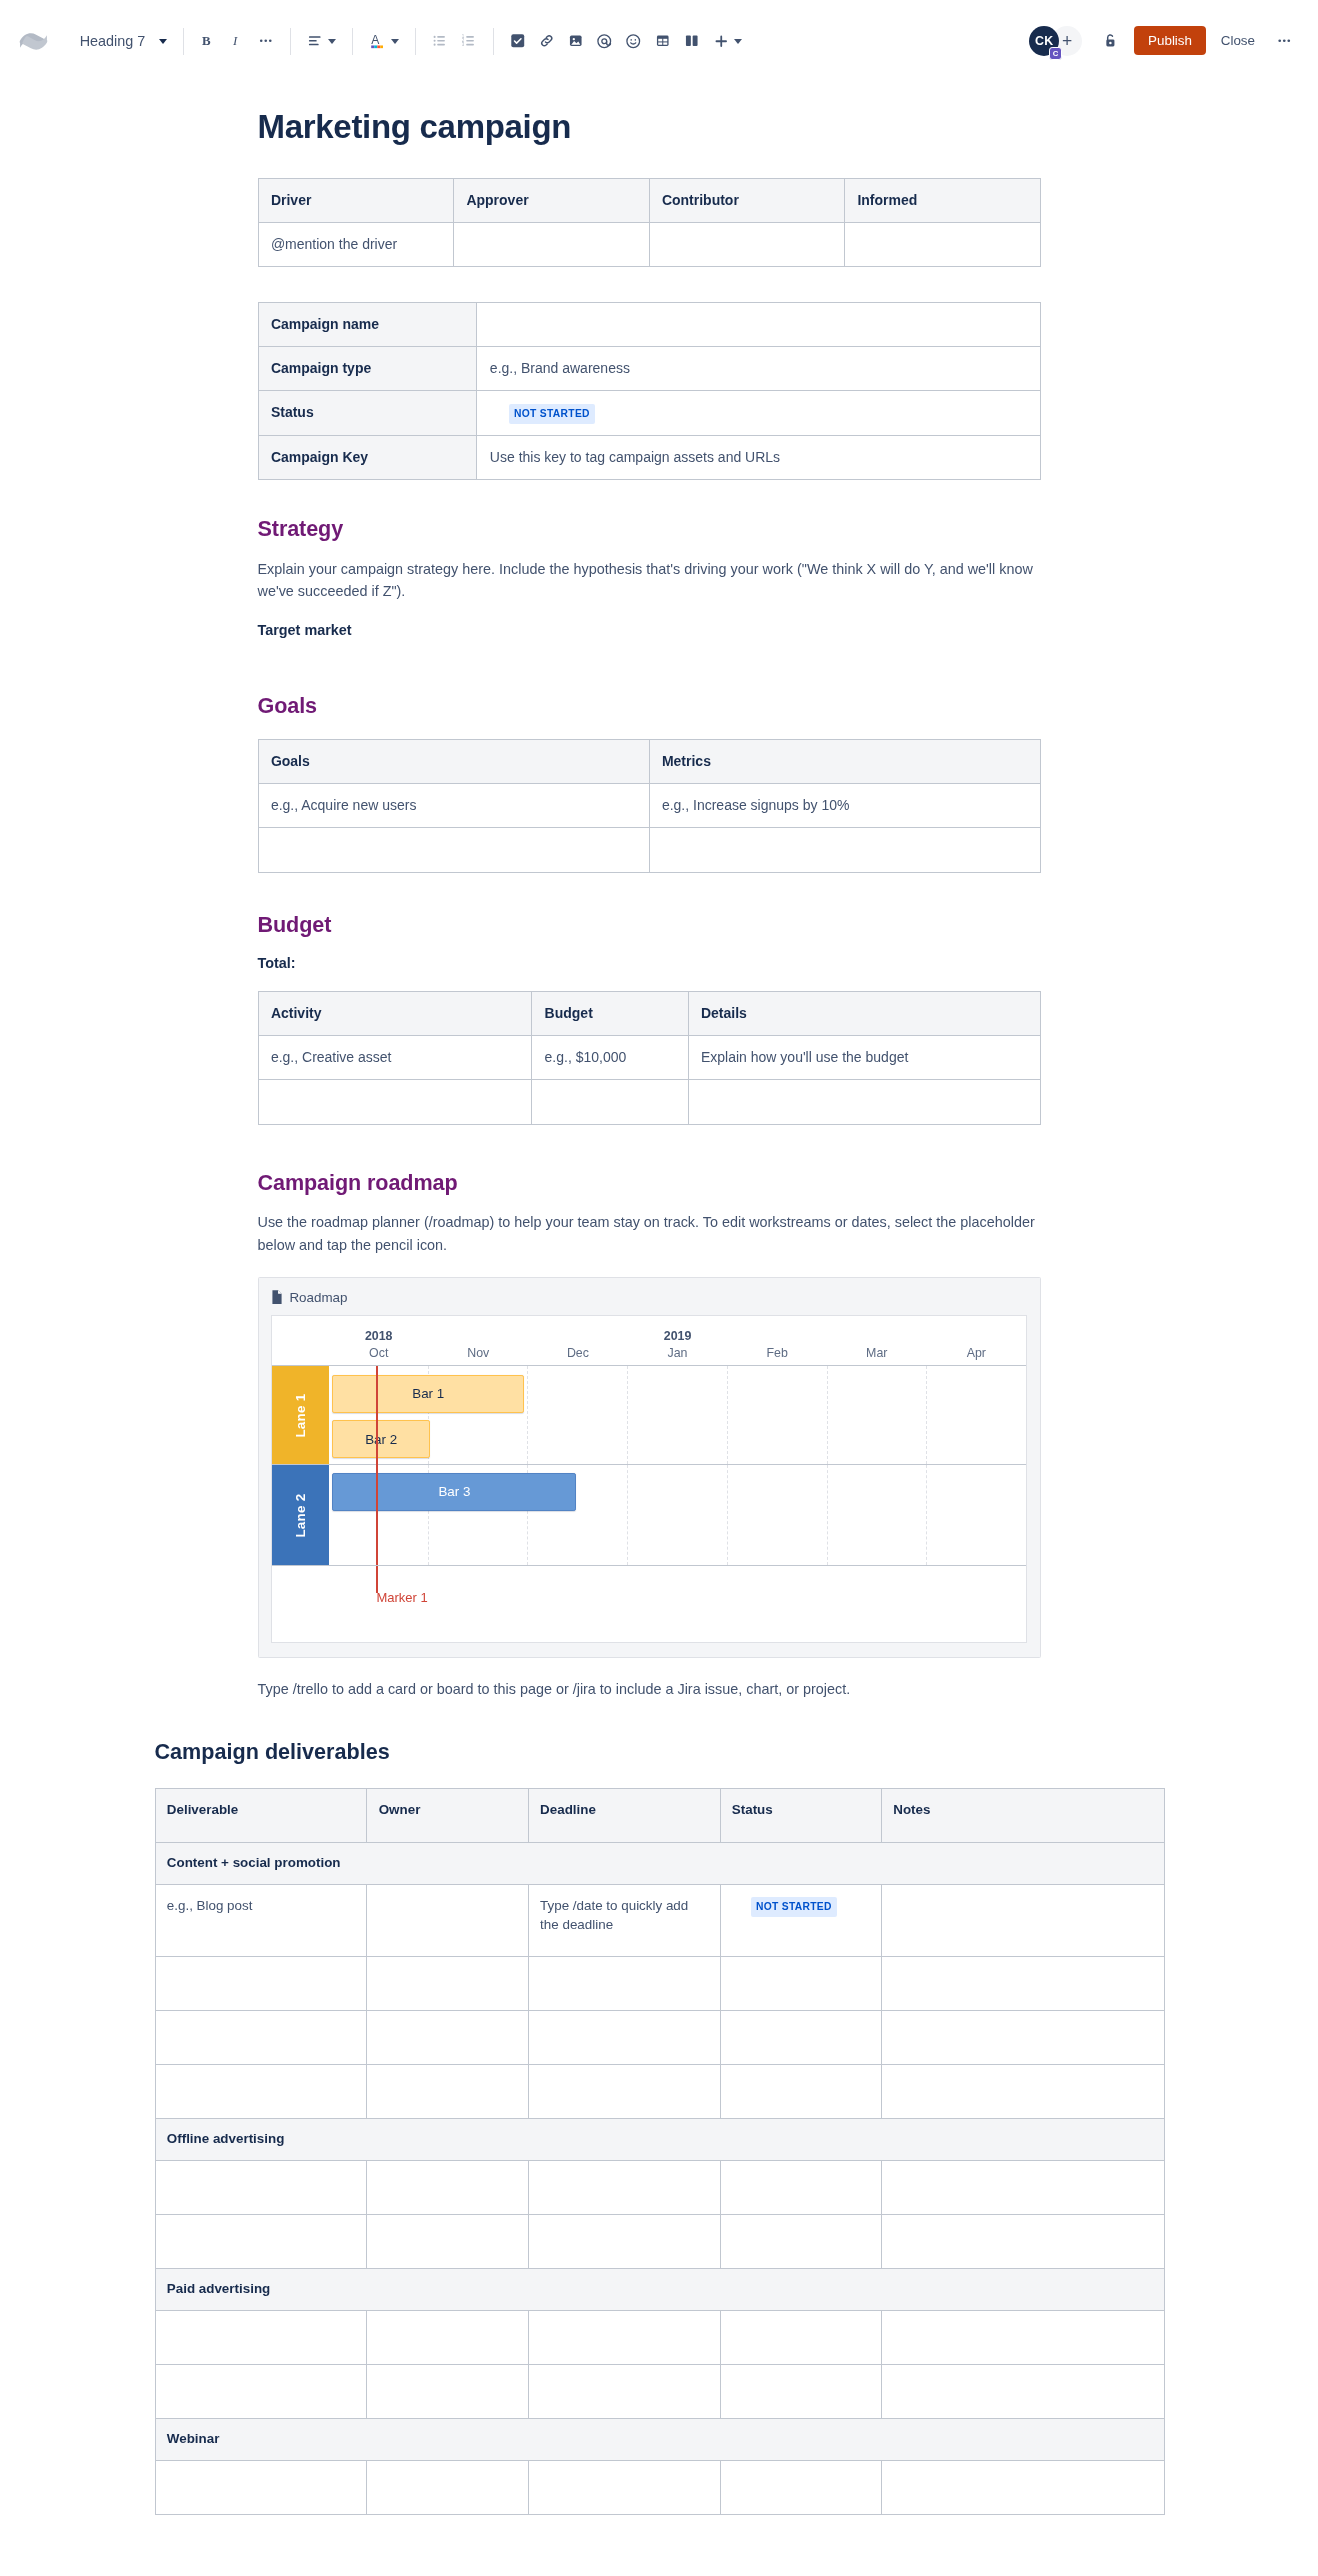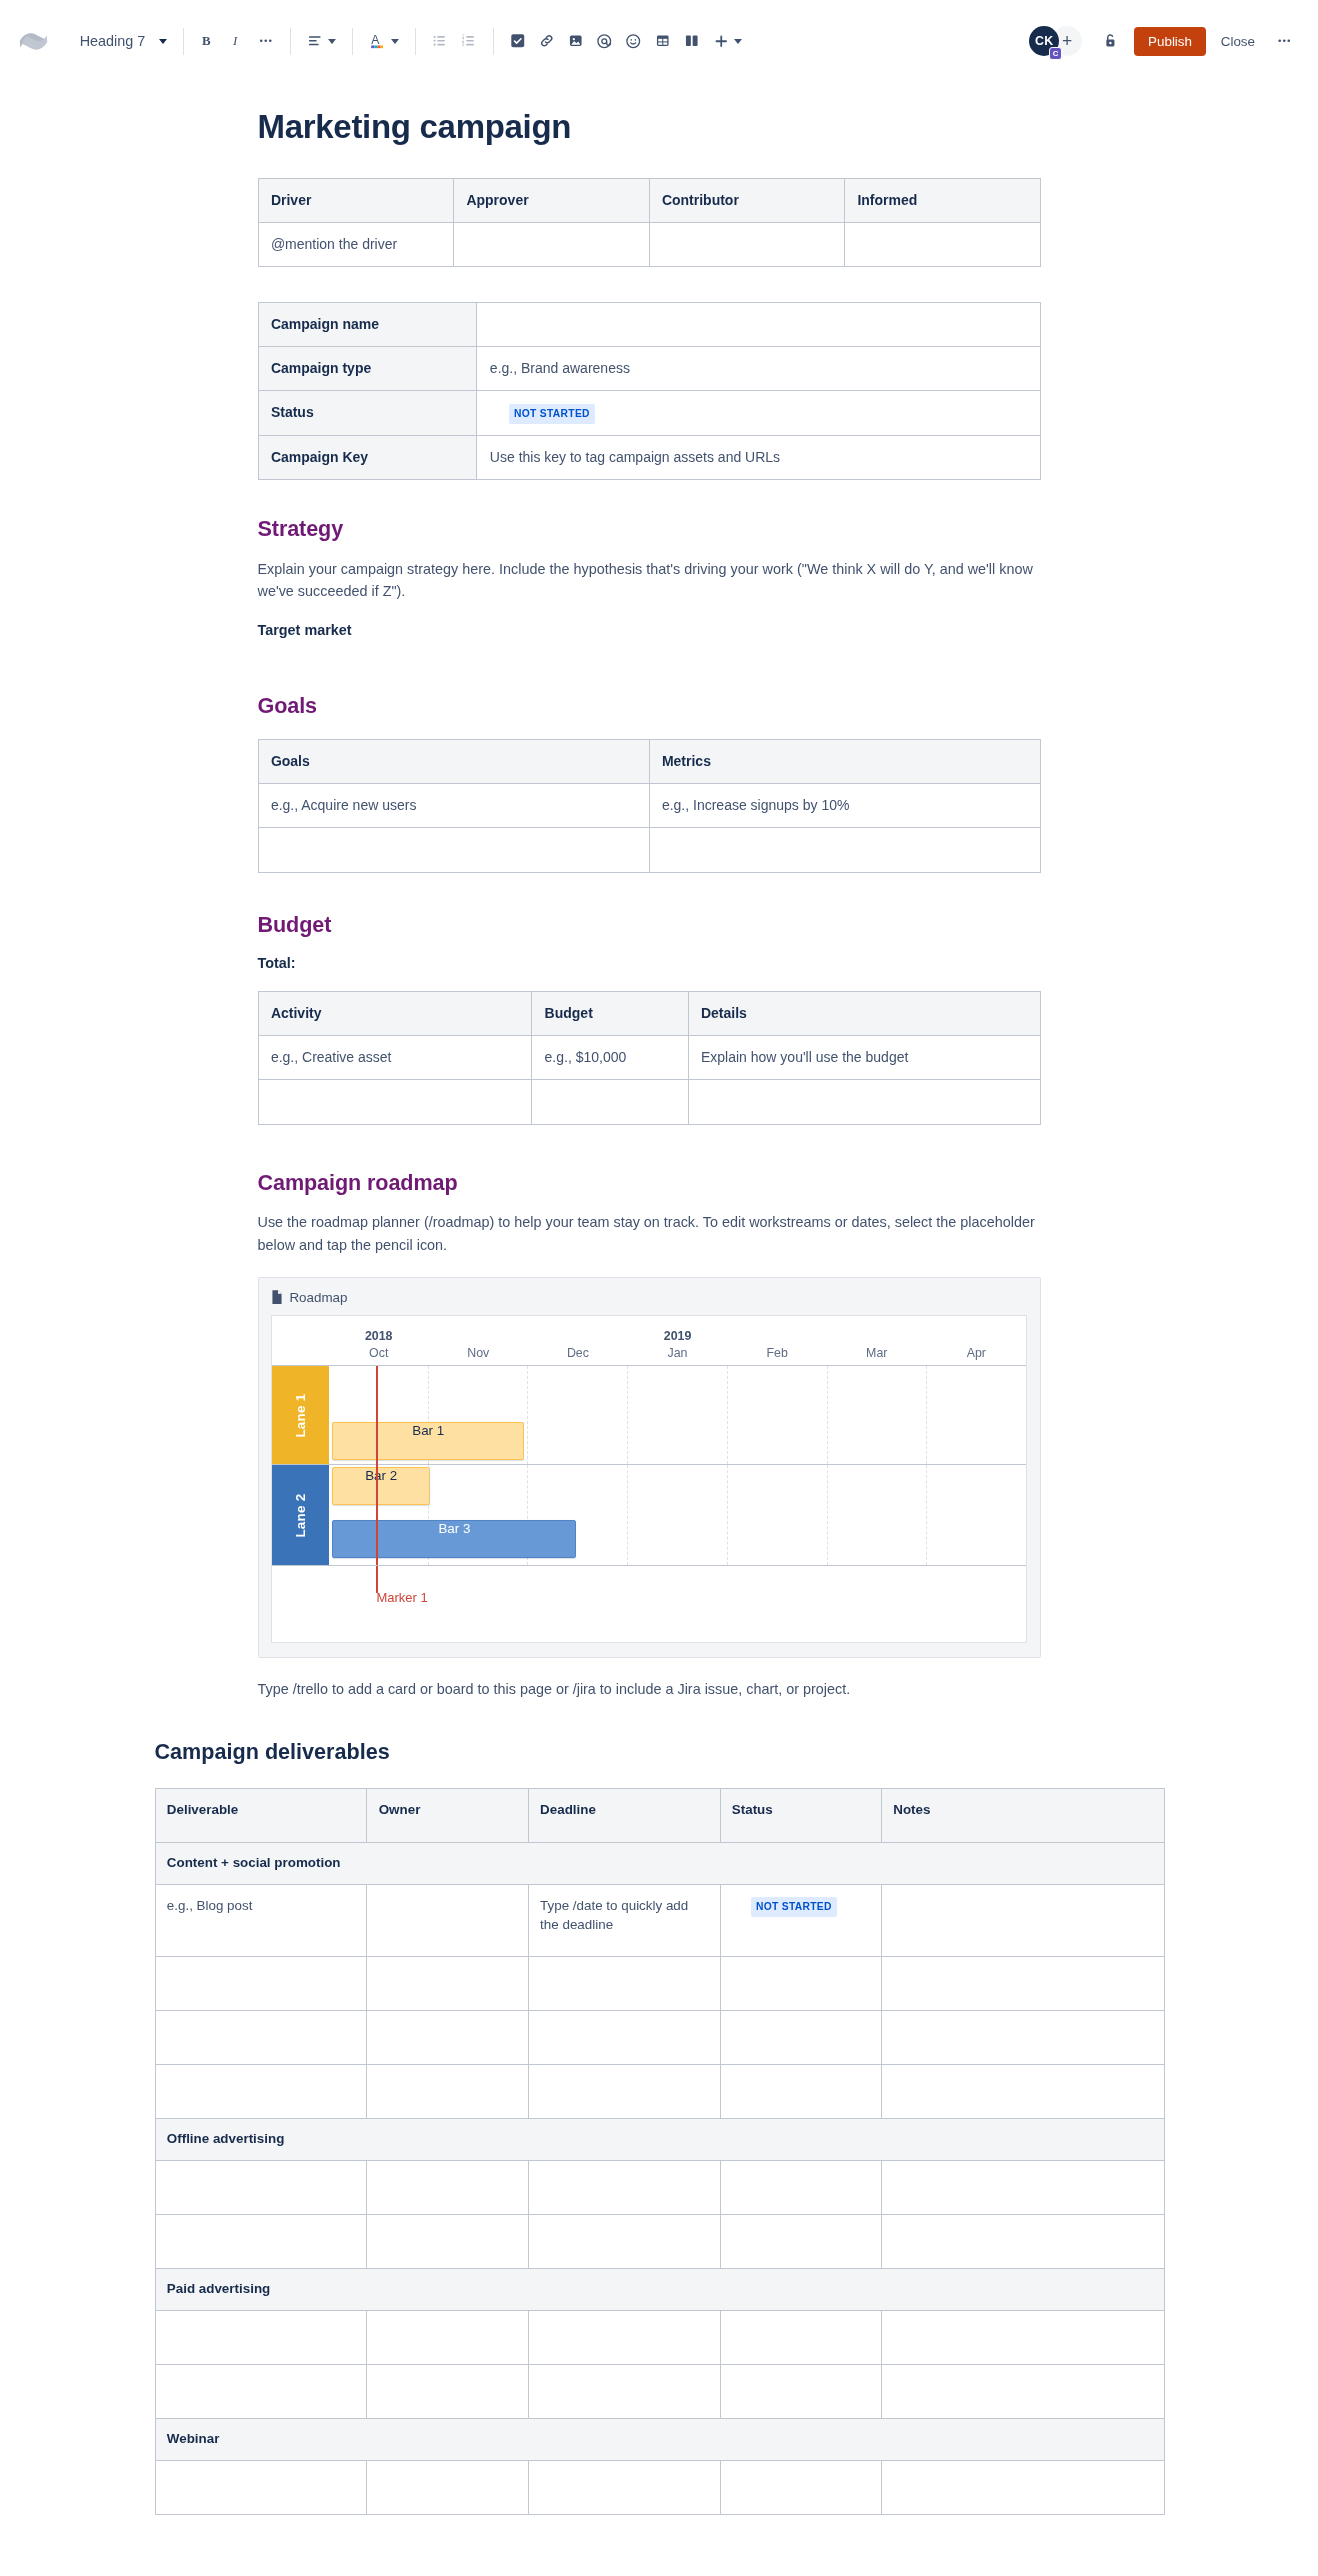--- a/index.html
+++ b/index.html
@@ -16,21 +16,21 @@
   .toolbar {
     height: 82px;
     display: flex;
     align-items: center;
     padding: 0 20.6px 0 17.5px;
     background: #ffffff;
     position: relative;
   }
   .tb-left { display:flex; align-items:center; flex: 0 0 auto; }
   .tb-spacer { flex: 1 1 auto; }
-  .tb-right { display:flex; align-items:center; flex: 0 0 auto; gap: 4.1px; }
+  .tb-right { display:flex; align-items:flex-start; flex: 0 0 auto; gap: 4.1px; }
 
   .logo { width: 31px; height: 31px; margin-right: 24px; flex:0 0 auto; }
 
   .heading-select {
     display:flex; align-items:center; gap: 13.4px;
     padding: 5.2px 7.2px; border-radius: 5.2px; cursor:pointer;
     min-width: 101px;
   }
   .heading-select .hs-label { font-size: 14.4px; color:#42526E; white-space:nowrap; }
 
@@ -143,22 +143,22 @@
     width:57px; flex:0 0 57px; display:flex; align-items:center; justify-content:center;
     color:#fff; font-size:13.4px; font-weight:600;
   }
   .lane-label span { transform: rotate(-90deg); white-space:nowrap; letter-spacing:0.3px; }
   .lane-track { flex:1 1 auto; position:relative; }
   .lane-track .vlines { position:absolute; inset:0; display:flex; pointer-events:none; }
   .lane-track .vlines i { flex:1 1 0; border-right:1px dashed #DFE1E6; }
   .lane-track .vlines i:last-child { border-right:none; }
 
   .bar {
-    position:absolute; border-radius:2.1px; display:flex; align-items:flex-start; justify-content:center;
-    font-size:13.4px; box-shadow: 0 0.5px 1px rgba(9,30,66,.15); margin-top: 47px;
+    position:absolute; border-radius:2.1px; display:flex; align-items:center; justify-content:center;
+    font-size:13.4px; box-shadow: 0 0.5px 1px rgba(9,30,66,.15);
   }
   .bar.y { background:#FFE0A3; border:1px solid #FFC24D; color:#172B4D; }
   .bar.b { background:#6699D6; border:1px solid #5283C4; color:#ffffff; }
 
   .marker-line { position:absolute; width:1.5px; background:#D04437; top:0; }
   .marker-label { color:#D04437; font-size:13px; position:absolute; }
 
   .rm-footer { height: 77px; position:relative; border-top:1.5px solid #C1C7D0; }
 
   

